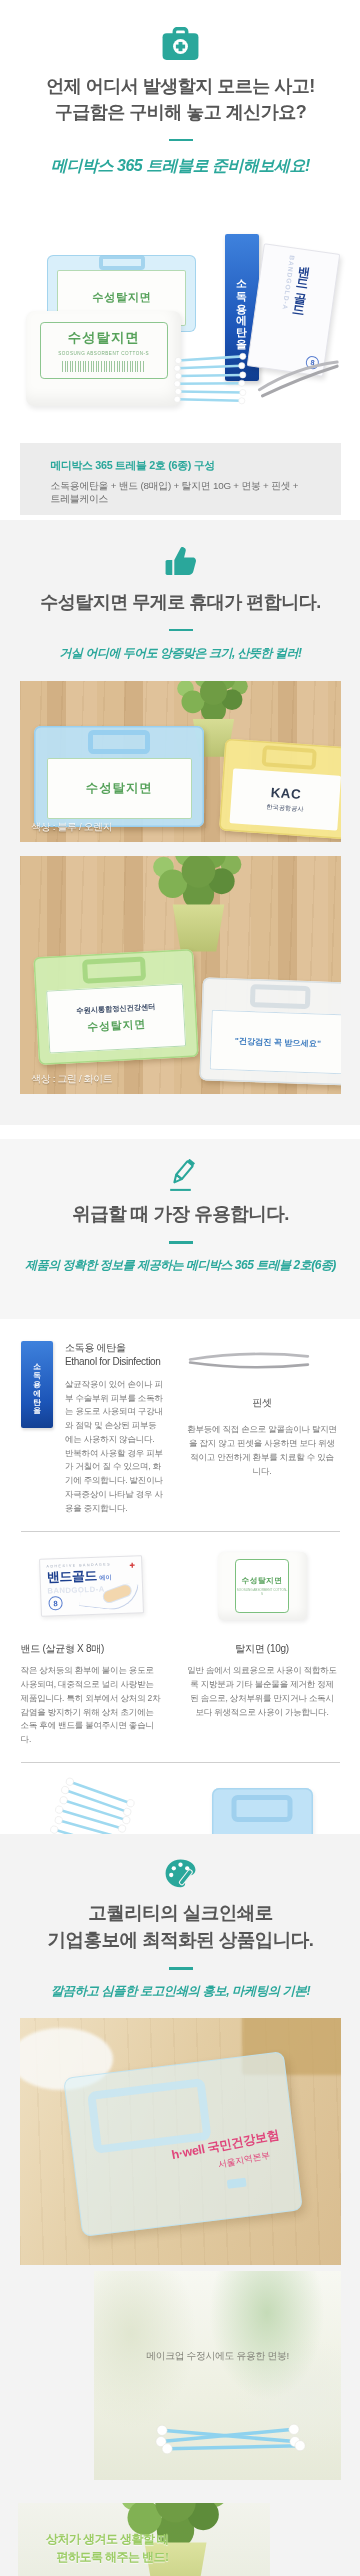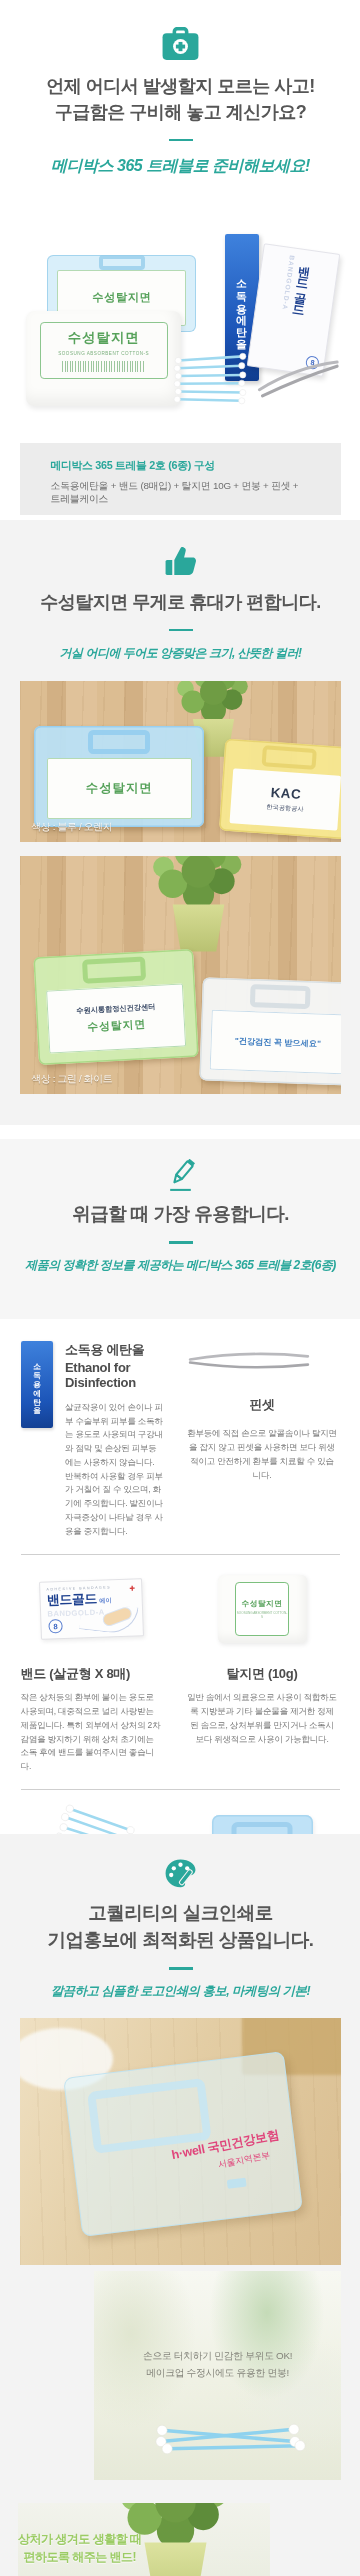--- a/index.html
+++ b/index.html
@@ -27,21 +27,21 @@
   .pot{width:47px;height:38px;margin:13.4px auto 0;background:linear-gradient(#d7dd95,#b9c272);clip-path:polygon(6% 0,94% 0,80% 100%,20% 100%);}
   
   .case{position:absolute;border-radius:6.7px;}
   .case .handle{position:absolute;left:50%;transform:translateX(-50%);border-radius:5.2px;background:transparent;}
   .pack{position:absolute;background:#fdfdfb;border-radius:2.1px;box-shadow:inset 0 0 0 1px rgba(120,190,120,.55);display:flex;align-items:center;justify-content:center;flex-direction:column;overflow:hidden;}
   .greenlabel{color:#57a25b;font-weight:700;}
   
   .prow{display:flex;padding:0 20.6px;text-align:left;}
   .pcell{width:50%;padding-right:17.5px;}
   .pcell.right{padding-right:3.1px;padding-left:6.2px;text-align:center;}
-  .ptitle{font-size:13px;font-weight:700;color:#4c4c4c;letter-spacing:-0.3px;}
+  .ptitle{font-size:10px;font-weight:400;color:#4c4c4c;letter-spacing:-0.3px;}
   .pbody{font-size:8.5px;line-height:1.62;color:#777;margin-top:8.2px;letter-spacing:-0.2px;}
   .hr{border-top:0.5px solid #cfcfcf;margin:15.5px 20.6px;}
   .imgbox{height:88px;display:flex;align-items:center;justify-content:center;}
   
   .ethanol-mini{width:32px;height:87px;border-radius:2.1px;background:linear-gradient(175deg,#3f82dd 0%,#1c55b8 70%,#123f92 100%);position:relative;display:flex;align-items:center;justify-content:center;box-shadow:1px 1.5px 3.1px rgba(0,0,0,.15);}
   .vtext{writing-mode:vertical-rl;text-orientation:upright;color:#fff;font-weight:700;letter-spacing:1px;}
   .band-mini{width:103px;height:58px;background:#fdfdfd;border:0.5px solid #e2e2e6;border-radius:1.5px;position:relative;padding:5.2px 6.2px;transform:rotate(-2deg);box-shadow:1px 2.1px 4.1px rgba(0,0,0,.08);text-align:left;}
   .band-top{font-size:3.6px;letter-spacing:1.5px;color:#9aa4b6;}
   .band-name{font-size:13px;font-weight:800;color:#1c3f8e;letter-spacing:-0.5px;margin-top:2.1px;}
   .band-sub{font-size:7.7px;font-weight:800;color:#dfe4ee;letter-spacing:0.5px;}
@@ -363,21 +363,20 @@
         <div class="ovl" style="left:149px;top:120px;width:18.5px;height:9.3px;background:rgba(190,225,240,.95);border-radius:2.1px;"></div>
       </div>
     </div>
 
     <div class="photo" style="width:247px;height:209px;margin-left:94px;margin-top:6.2px;background:
         radial-gradient(93px 134px at 15% 30%, rgba(222,228,205,.9), transparent 70%),
         radial-gradient(82px 124px at 70% 20%, rgba(185,212,170,.8), transparent 70%),
         radial-gradient(103px 82px at 85% 60%, rgba(235,238,228,.9), transparent 70%),
         linear-gradient(180deg,#f7f8f2 0%,#eef0e2 60%,#e6e9d8 100%);">
       <div style="position:absolute;left:0;right:0;top:77px;text-align:center;color:#83837a;font-size:9.8px;line-height:1.7;letter-spacing:-0.3px;">
-        <div>손으로 터치하기 민감한 부위도 OK!</div>
         <div>메이크업 수정시에도 유용한 면봉!</div>
       </div>
       <svg class="ovl" style="left:57px;top:144px;" width="155" height="46" viewBox="0 0 300 90">
         <g stroke="#8fd2ee" stroke-width="7">
           <line x1="20" y1="30" x2="280" y2="52"></line>
           <line x1="18" y1="52" x2="278" y2="28"></line>
           <line x1="30" y1="66" x2="290" y2="60"></line>
         </g>
         <g fill="#fff" stroke="#e2e2da">
           <circle cx="20" cy="30" r="10"></circle>
@@ -388,21 +387,21 @@
             <circle cx="290" cy="60" r="10"></circle>
         </g>
       </svg>
     </div>
 
     <div class="photo" style="width:252px;height:167px;margin-left:18px;margin-top:23px;background:linear-gradient(180deg,#f2f3ec 0%,#e9ecdf 55%,#dfe3d2 100%);">
       <div class="plant" style="left:134px;top:-20.6px;transform:scale(1.5);transform-origin:top;">
         <div class="foliage"></div>
           <div class="pot" style="background:linear-gradient(#dde3a0,#c3cc7e);"></div>
       </div>
-      <div class="ovl" style="left:0;top:27px;text-align:center;color:#9ccc65;font-size:12px;font-weight:800;line-height:1.5;text-shadow:0 0.5px 1px rgba(255,255,255,.8);letter-spacing:-0.5px;">
+      <div class="ovl" style="left:28px;top:27px;text-align:right;color:#9ccc65;font-size:12px;font-weight:800;line-height:1.5;text-shadow:0 0.5px 1px rgba(255,255,255,.8);letter-spacing:-0.5px;font-family:Liberation Serif, serif;">
         <div>상처가 생겨도 생활할 때</div>
         <div>편하도록 해주는 밴드!</div>
       </div>
 
     </div>
   </section>
 
 </div>
 
 

